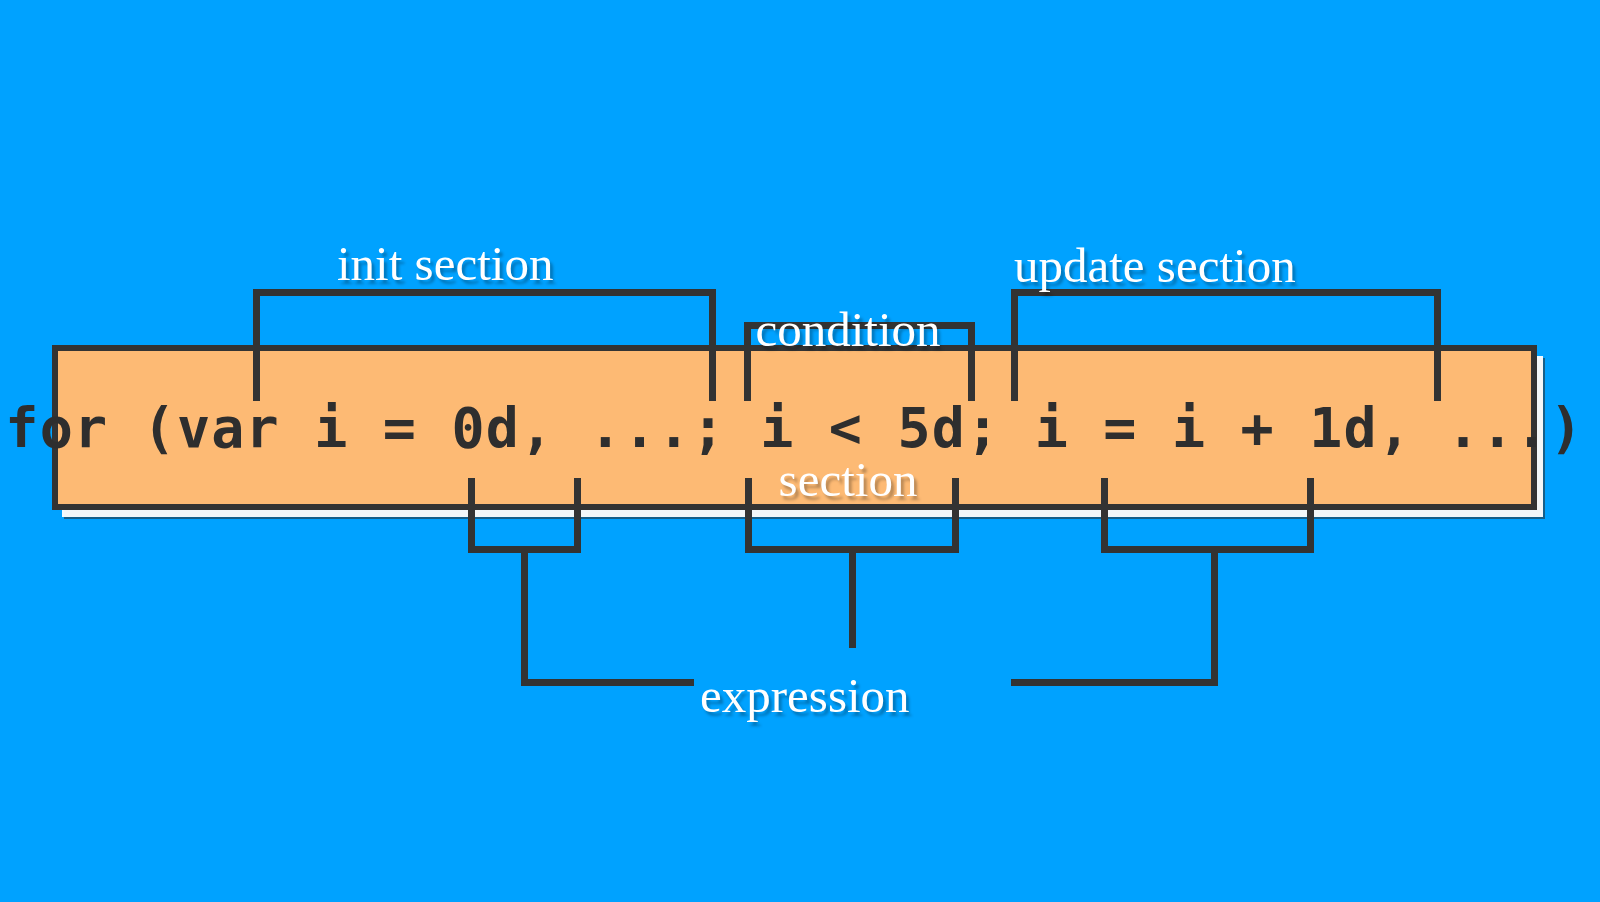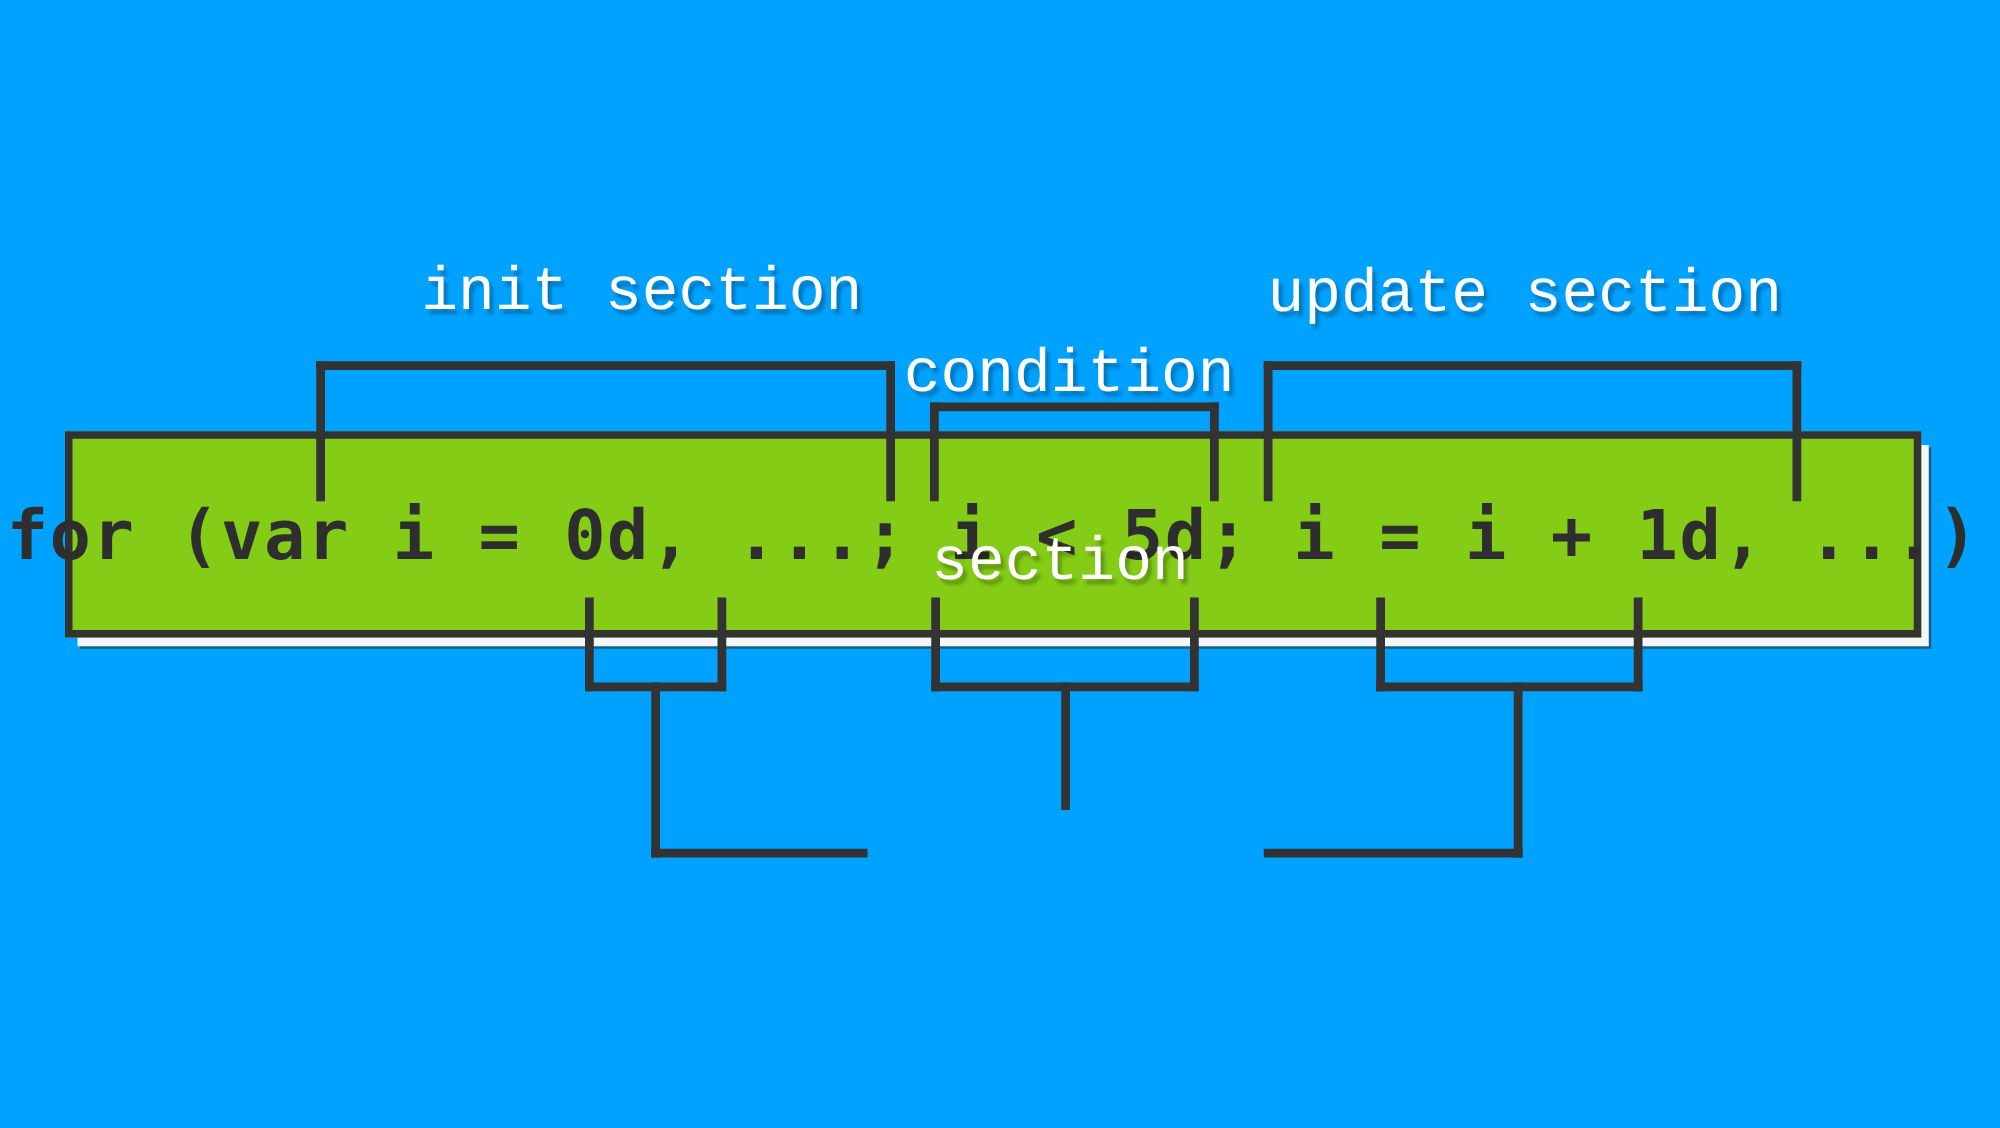--- a/index.html
+++ b/index.html
@@ -16,21 +16,21 @@
     font-family: "Liberation Sans", sans-serif;
   }
 
   
   #code-box {
     position: absolute;
     left: 52px;
     top: 345px;
     width: 1485px;
     height: 165px;
-    background: #84cc16;
+    background: #fdba74;
     border: 6px solid #333333;
     box-sizing: border-box;
     box-shadow: 8px 9px 0 -2px rgba(255,255,255,0.95),
                 10px 11px 0 -2px rgba(40,40,40,0.55);
     z-index: 4;
   }
   #code-text {
     position: absolute;
     left: 0;
     top: 0;
@@ -51,26 +51,27 @@
   .ln {
     position: absolute;
     background: #333333;
     z-index: 6;
   }
 
   
   .lbl {
     position: absolute;
     color: #ffffff;
-    font-family: Liberation Mono, monospace;
+    font-family: Liberation Serif, serif;
     font-weight: 400;
     text-shadow: 3px 4px 3px rgba(0,0,0,0.28);
     white-space: pre;
     z-index: 8;
     line-height: 1.02;
+    margin-top: 29px;
   }
   #label-init {
     left: 337px; top: 210px;
     font-size: 49px;
   }
   #label-condition {
     left: 723px; top: 176px;
     font-size: 49px;
     width: 250px;
     text-align: center;
@@ -135,14 +136,15 @@
   <div class="ln" style="left:849px; top:546px; width:7px; height:103px;"></div>
 
   <div class="ln" style="left:1101px; top:478px; width:7px; height:75px;"></div>
   <div class="ln" style="left:1307px; top:478px; width:7px; height:75px;"></div>
   <div class="ln" style="left:1101px; top:546px; width:213px; height:7px;"></div>
   <div class="ln" style="left:1211px; top:546px; width:7px; height:140px;"></div>
   <div class="ln" style="left:1011px; top:679px; width:207px; height:7px;"></div>
 
   <div id="label-expression-bg"></div>
 
+  <div class="lbl" id="label-expression">expression</div>
 
 </div>
 
 </body></html>

